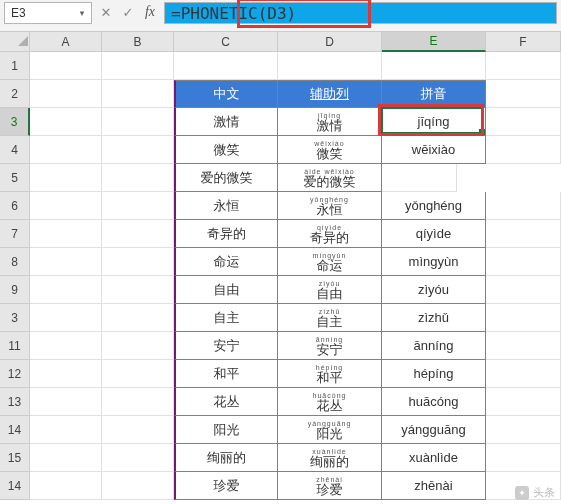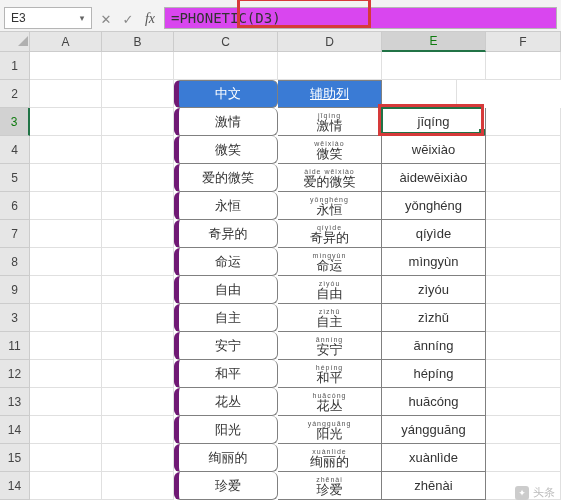--- a/index.html
+++ b/index.html
@@ -11,21 +11,21 @@
     color: #333;
     width: 561px;
     height: 504px;
     overflow: hidden;
     position: relative;
   }
 
   
   .formula-bar {
     display: flex;
-    align-items: flex-end;
+    align-items: flex-start;
     height: 32px;
     border-bottom: 1px solid #ccc;
     background: #f3f3f3;
     padding: 2px 4px;
     gap: 4px;
   }
   .name-box {
     width: 88px;
     height: 22px;
     background: #fff;
@@ -59,26 +59,26 @@
     display: flex;
     align-items: center;
     justify-content: center;
     color: #888;
     font-size: 13px;
   }
   .fx-icon { font-style: italic; font-family: "Times New Roman", serif; font-size: 14px; color: #555; }
   .formula-input {
     flex: 1;
     height: 22px;
-    background: #d946ef;
+    background: #0ea5e9;
     border: 1px solid #b5b5b5;
     display: flex;
     align-items: center;
     padding: 0 6px;
-    font-size: 14px;
+    font-size: 16px;
     font-family: Consolas, monospace;
   }
   .formula-highlight {
     position: absolute;
     border: 3px solid #d63a3a;
     pointer-events: none;
   }
   .hl1 { left: 237px; top: -2px; width: 134px; height: 30px; }
 
   
@@ -147,21 +147,21 @@
     display: flex;
     align-items: center;
     justify-content: center;
     font-size: 13px;
     background: #fff;
     overflow: hidden;
     position: relative;
   }
   
   .tbl .cell.dc { border-right: 1px solid #808080; border-bottom: 1px solid #808080; }
-  .tbl .cell.dc.first-col { border-left: 5px solid #701a75; border-radius: 6px; }
+  .tbl .cell.dc.first-col { border-left: 2px solid #701a75; }
   .row.hdr .cell.dc {
     background: #3a7bd5;
     color: #fff;
     font-weight: 500;
     font-size: 13px;
   }
   .aux {
     flex-direction: column;
     line-height: 1;
   }
@@ -253,20 +253,23 @@
       </div>
       <div class="row hdr">
         <div class="cell" style="width: 72px;"></div>
         <div class="cell" style="width: 72px;"></div>
         <div class="cell dc first-col" style="width: 104px; border-top: 1px solid rgb(128, 128, 128);">
           <span>中文</span>
         </div>
         <div class="cell dc" style="width: 104px; border-top: 1px solid rgb(128, 128, 128); text-decoration: underline;">
           <span>辅助列</span>
         </div>
+        <div class="cell dc" style="width: 104px; border-top: 1px solid rgb(128, 128, 128);">
+          <span>拼音</span>
+        </div>
         <div class="cell" style="width: 75px;"></div>
       </div>
       <div class="row">
         <div class="cell" style="width: 72px;"></div>
         <div class="cell" style="width: 72px;"></div>
         <div class="cell dc first-col" style="width: 104px;">
           <span>激情</span>
         </div>
         <div class="cell dc aux" style="width: 104px;">
           <span class="ruby">jīqíng</span>
@@ -294,23 +297,20 @@
       </div>
       <div class="row">
         <div class="cell" style="width: 72px;"></div>
         <div class="cell" style="width: 72px;"></div>
         <div class="cell dc first-col" style="width: 104px;">
           <span>爱的微笑</span>
         </div>
         <div class="cell dc aux" style="width: 104px;">
           <span class="ruby">àide wēixiào</span>
           <span class="base">爱的微笑</span>
-        </div>
-        <div class="cell dc" style="width: 104px;">
-          <span>àidewēixiào</span>
         </div>
         <div class="cell" style="width: 75px;"></div>
       </div>
       <div class="row">
         <div class="cell" style="width: 72px;"></div>
         <div class="cell" style="width: 72px;"></div>
         <div class="cell dc first-col" style="width: 104px;">
           <span>永恒</span>
         </div>
         <div class="cell dc aux" style="width: 104px;">

